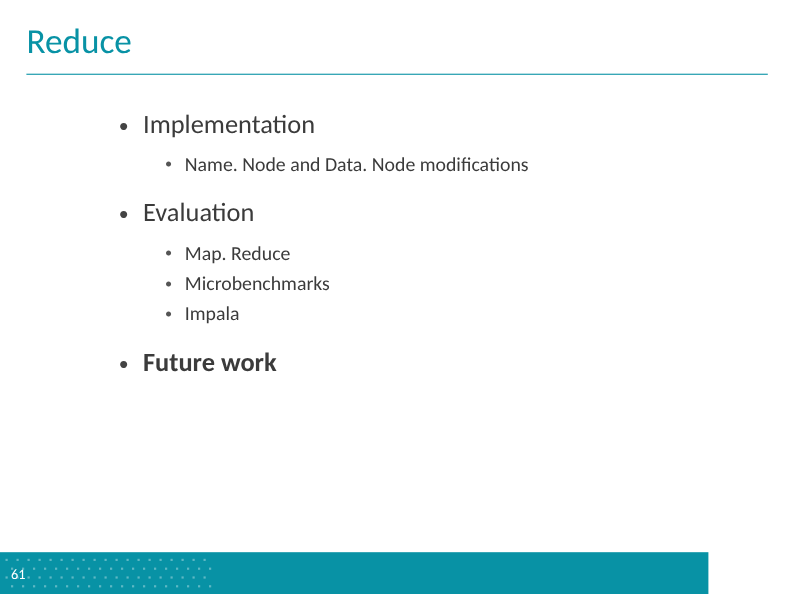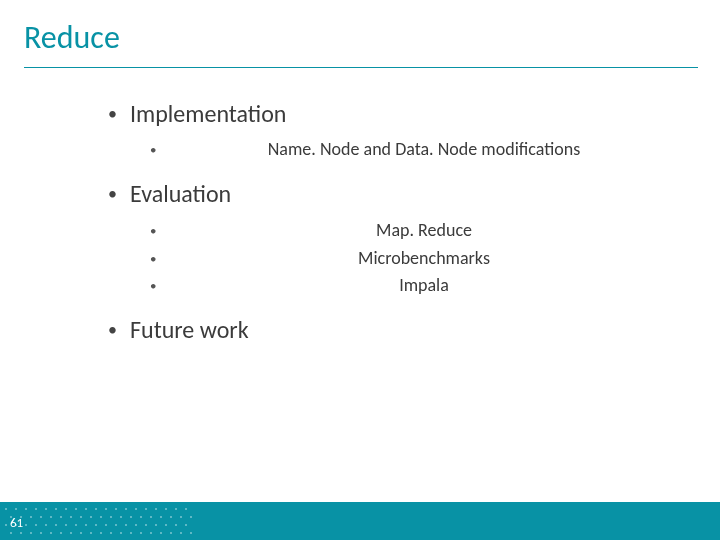--- a/index.html
+++ b/index.html
@@ -39,25 +39,24 @@
   }
   ul.level1 > li::before {
     content: "•";
     position: absolute;
     left: 0;
     top: 0;
     color: #444;
     font-size: 18px;
     line-height: 1.8;
   }
-  ul.level1 > li.bold-item > .l1-label { font-weight: 400; }
+  ul.level1 > li.bold-item > .l1-label { font-weight: 700; }
   ul.level2 {
     list-style: none;
     margin: 6px 0 14px 20px;
-    text-align: center;
   }
   ul.level2 > li {
     position: relative;
     padding-left: 18px;
     font-size: 18px;
     color: #3b3b3b;
     line-height: 1.55;
   }
   ul.level2 > li::before {
     content: "•";
@@ -65,21 +64,21 @@
     left: 0;
     top: 0;
     color: #555;
     font-size: 13px;
     line-height: 2.1;
   }
   .footer-bar {
     position: absolute;
     bottom: 0;
     left: 0;
-    width: 720px;
+    width: 644px;
     height: 38px;
     background: #0892a5;
     padding-left: 31px;
   }
   .footer-pattern {
     position: absolute;
     left: 0;
     bottom: 0;
     width: 210px;
     height: 38px;

